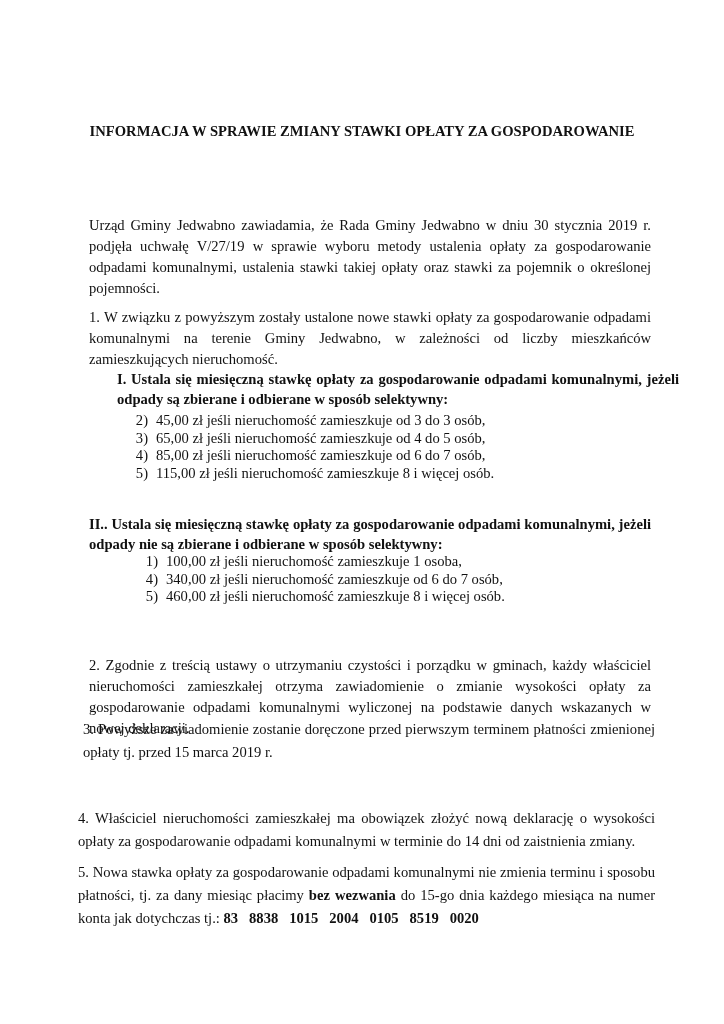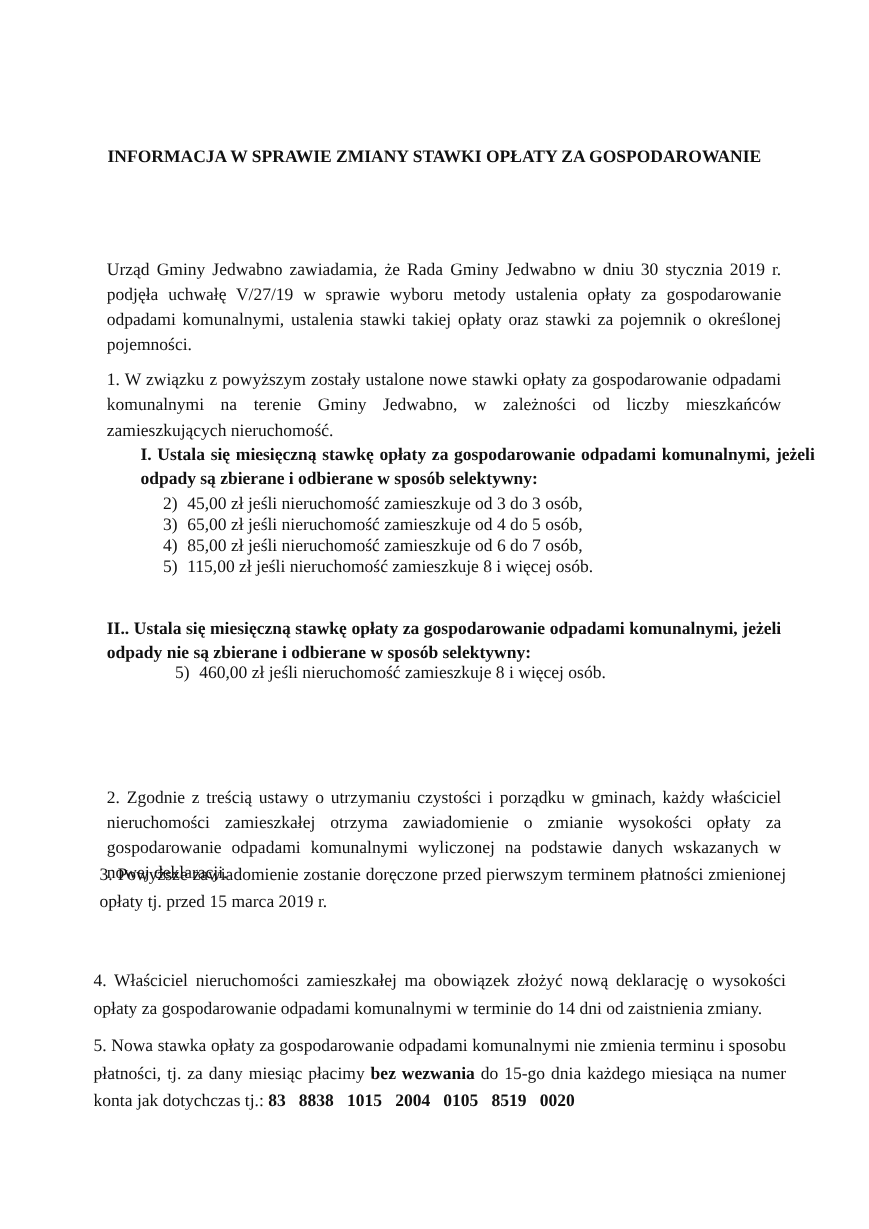--- a/index.html
+++ b/index.html
@@ -37,20 +37,22 @@
   <div class="abs" style="top:412px; left:126px;">
     <div class="list-item"><span class="num">2)</span><span>45,00 zł jeśli nieruchomość zamieszkuje od 3 do 3 osób,</span></div>
     <div class="list-item"><span class="num">3)</span><span>65,00 zł jeśli nieruchomość zamieszkuje od 4 do 5 osób,</span></div>
     <div class="list-item"><span class="num">4)</span><span>85,00 zł jeśli nieruchomość zamieszkuje od 6 do 7 osób,</span></div>
     <div class="list-item"><span class="num">5)</span><span>115,00 zł jeśli nieruchomość zamieszkuje 8 i więcej osób.</span></div>
   </div>
 
   <div class="abs just b" style="top:514px; left:89px; width:562px; line-height:20px;">II.. Ustala się miesięczną stawkę opłaty za gospodarowanie odpadami komunalnymi, jeżeli odpady nie są zbierane i odbierane w sposób selektywny:</div>
 
   <div class="abs" style="top:553px; left:136px;">
+    <div class="list-item"><span class="num">1)</span><span>100,00 zł jeśli nieruchomość zamieszkuje 1 osoba,</span></div>
+    <div class="list-item"><span class="num">4)</span><span>340,00 zł jeśli nieruchomość zamieszkuje od 6 do 7 osób,</span></div>
     <div class="list-item"><span class="num">5)</span><span>460,00 zł jeśli nieruchomość zamieszkuje 8 i więcej osób.</span></div>
   </div>
 
   <div class="abs just" style="top:655px; left:89px; width:562px;">2. Zgodnie z treścią ustawy o utrzymaniu czystości i porządku w gminach, każdy właściciel nieruchomości zamieszkałej otrzyma zawiadomienie o zmianie wysokości opłaty za gospodarowanie odpadami komunalnymi wyliczonej na podstawie danych wskazanych w nowej deklaracji.</div>
 
   <div class="abs just" style="top:718px; left:83px; width:572px; line-height:23px;">3. Powyższe zawiadomienie zostanie doręczone przed pierwszym terminem płatności zmienionej opłaty tj. przed 15 marca 2019 r.</div>
 
   <div class="abs just" style="top:807px; left:78px; width:577px; line-height:23px;">4. Właściciel nieruchomości zamieszkałej ma obowiązek złożyć nową deklarację o wysokości opłaty za gospodarowanie odpadami komunalnymi w terminie do 14 dni od zaistnienia zmiany.</div>
 
   <div class="abs just" style="top:861px; left:78px; width:577px; line-height:23px;"><span>5. Nowa stawka opłaty za gospodarowanie odpadami komunalnymi nie zmienia terminu i sposobu płatności, tj. za dany miesiąc płacimy </span><span class="b">bez wezwania</span><span> do 15-go dnia każdego miesiąca na numer konta jak dotychczas tj.: </span><span class="b" style="white-space:pre;">83   8838   1015   2004   0105   8519   0020</span></div>

